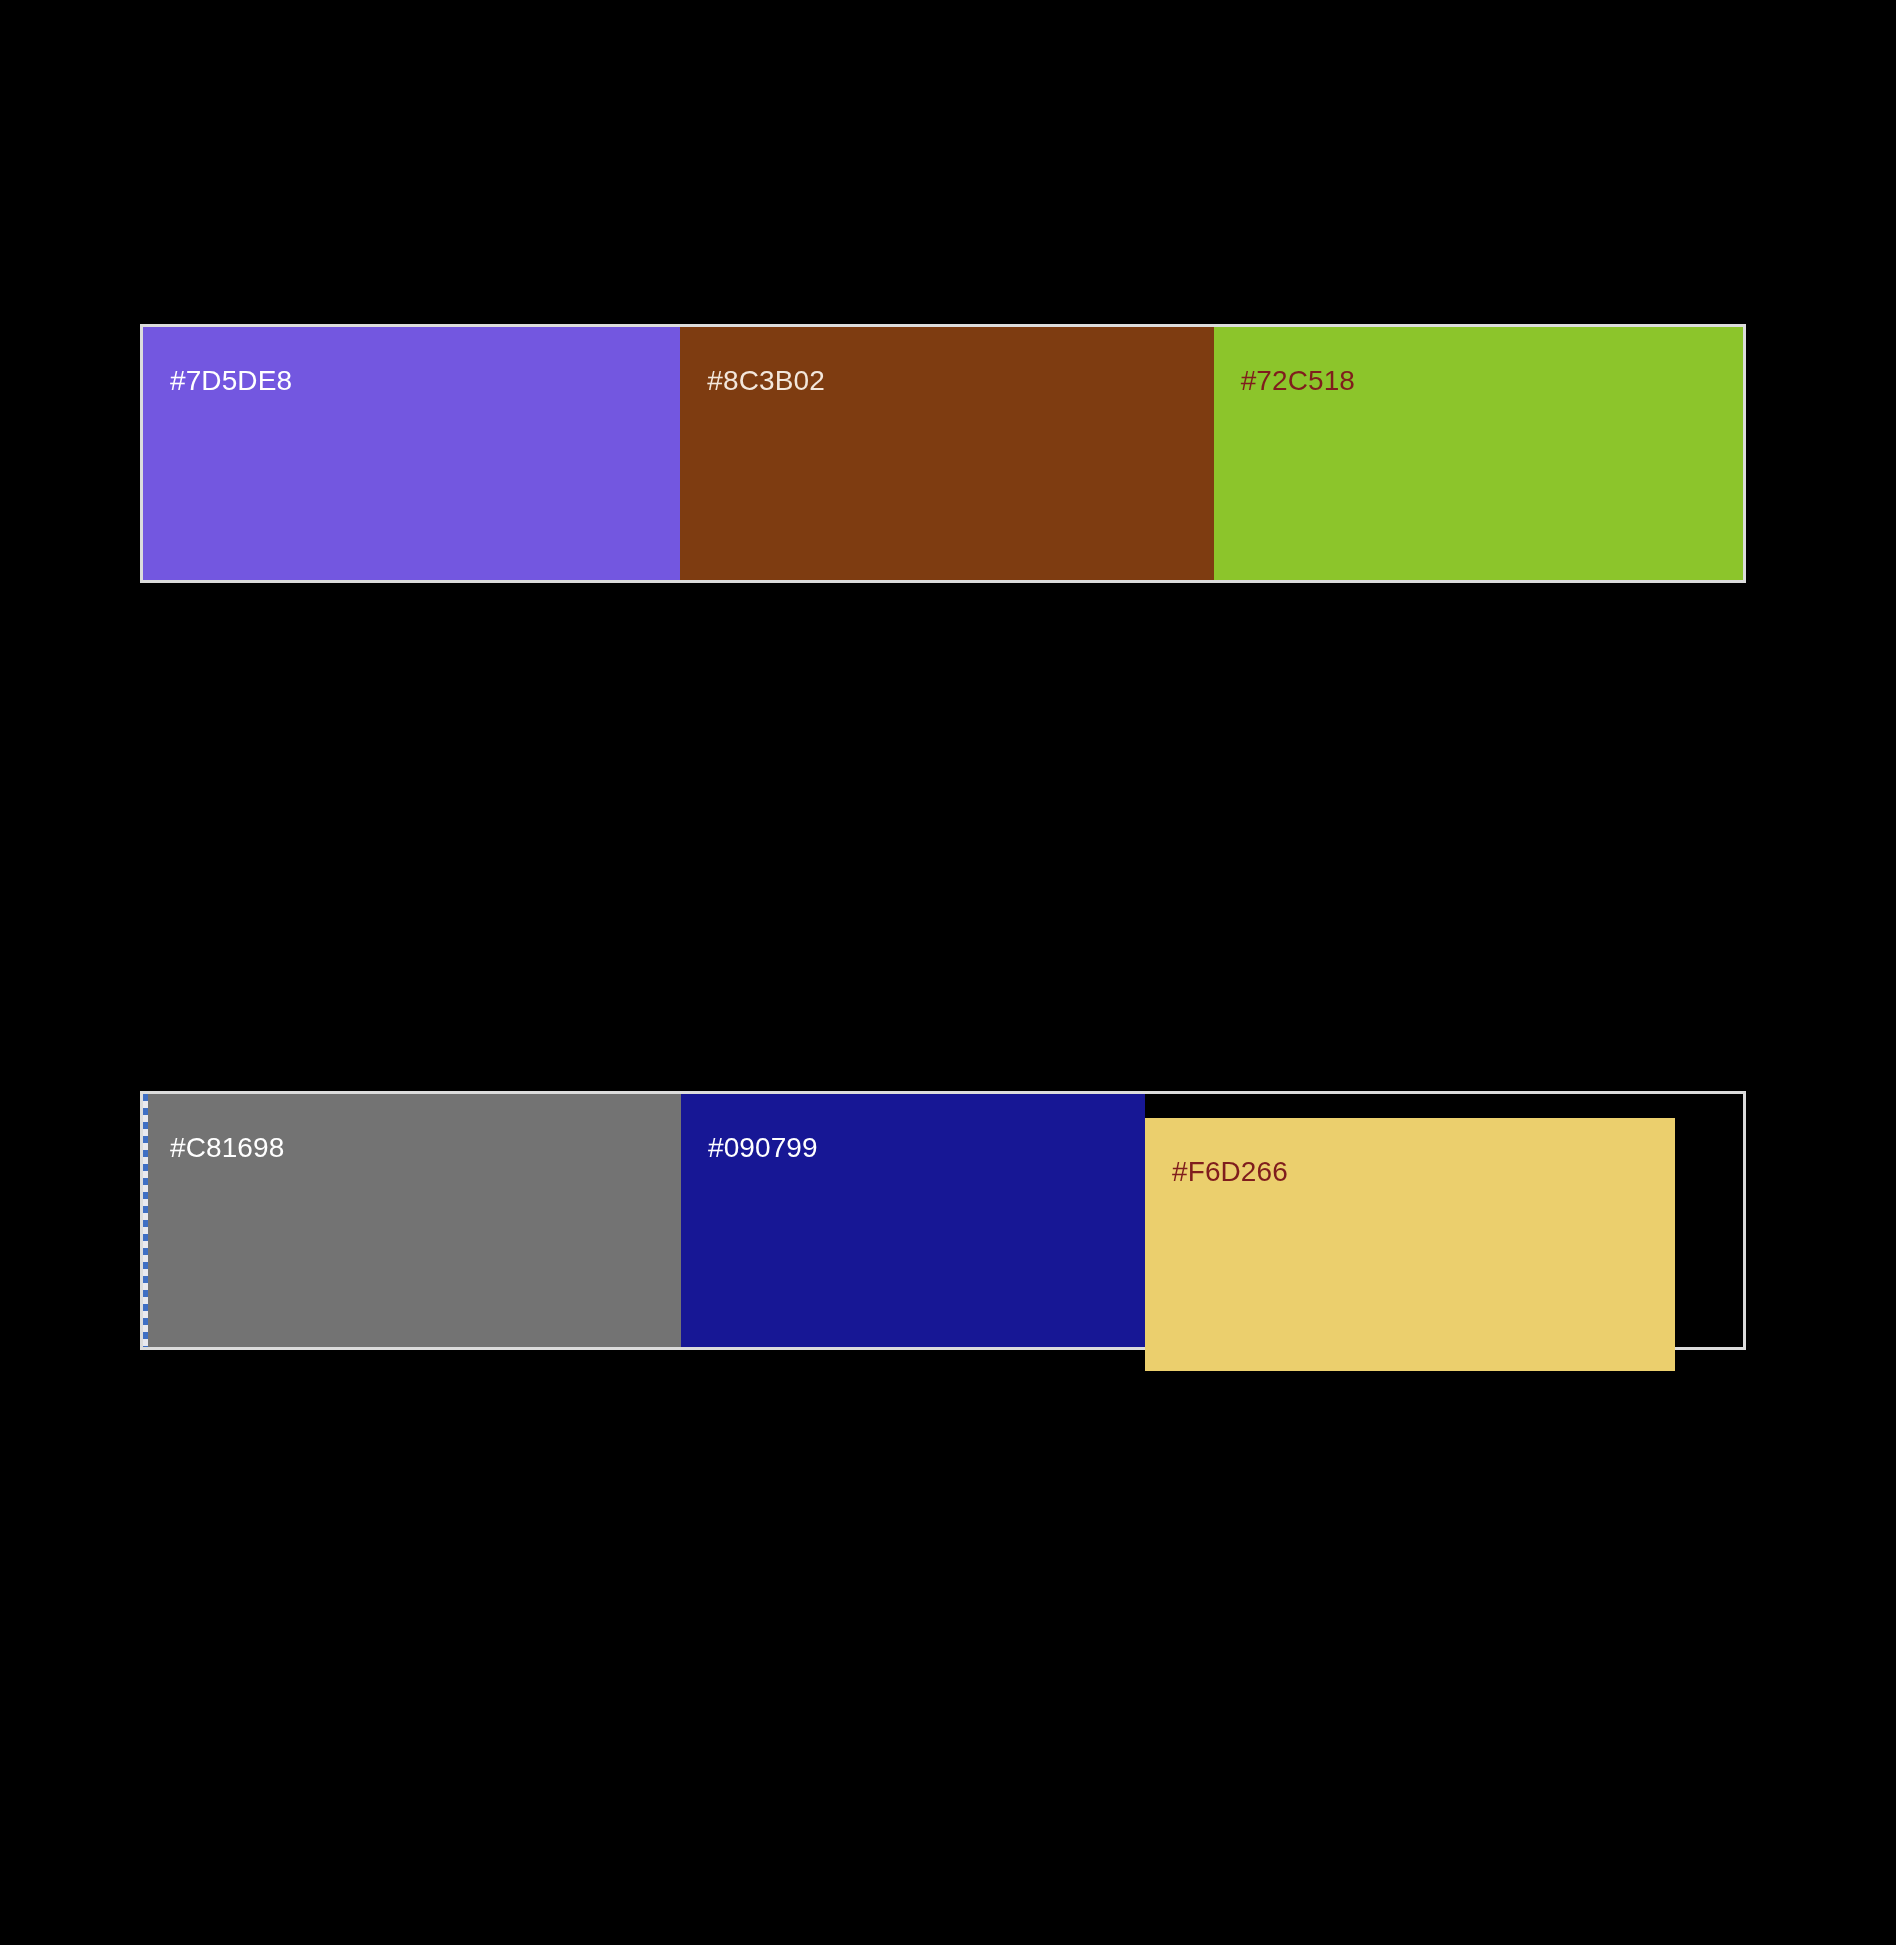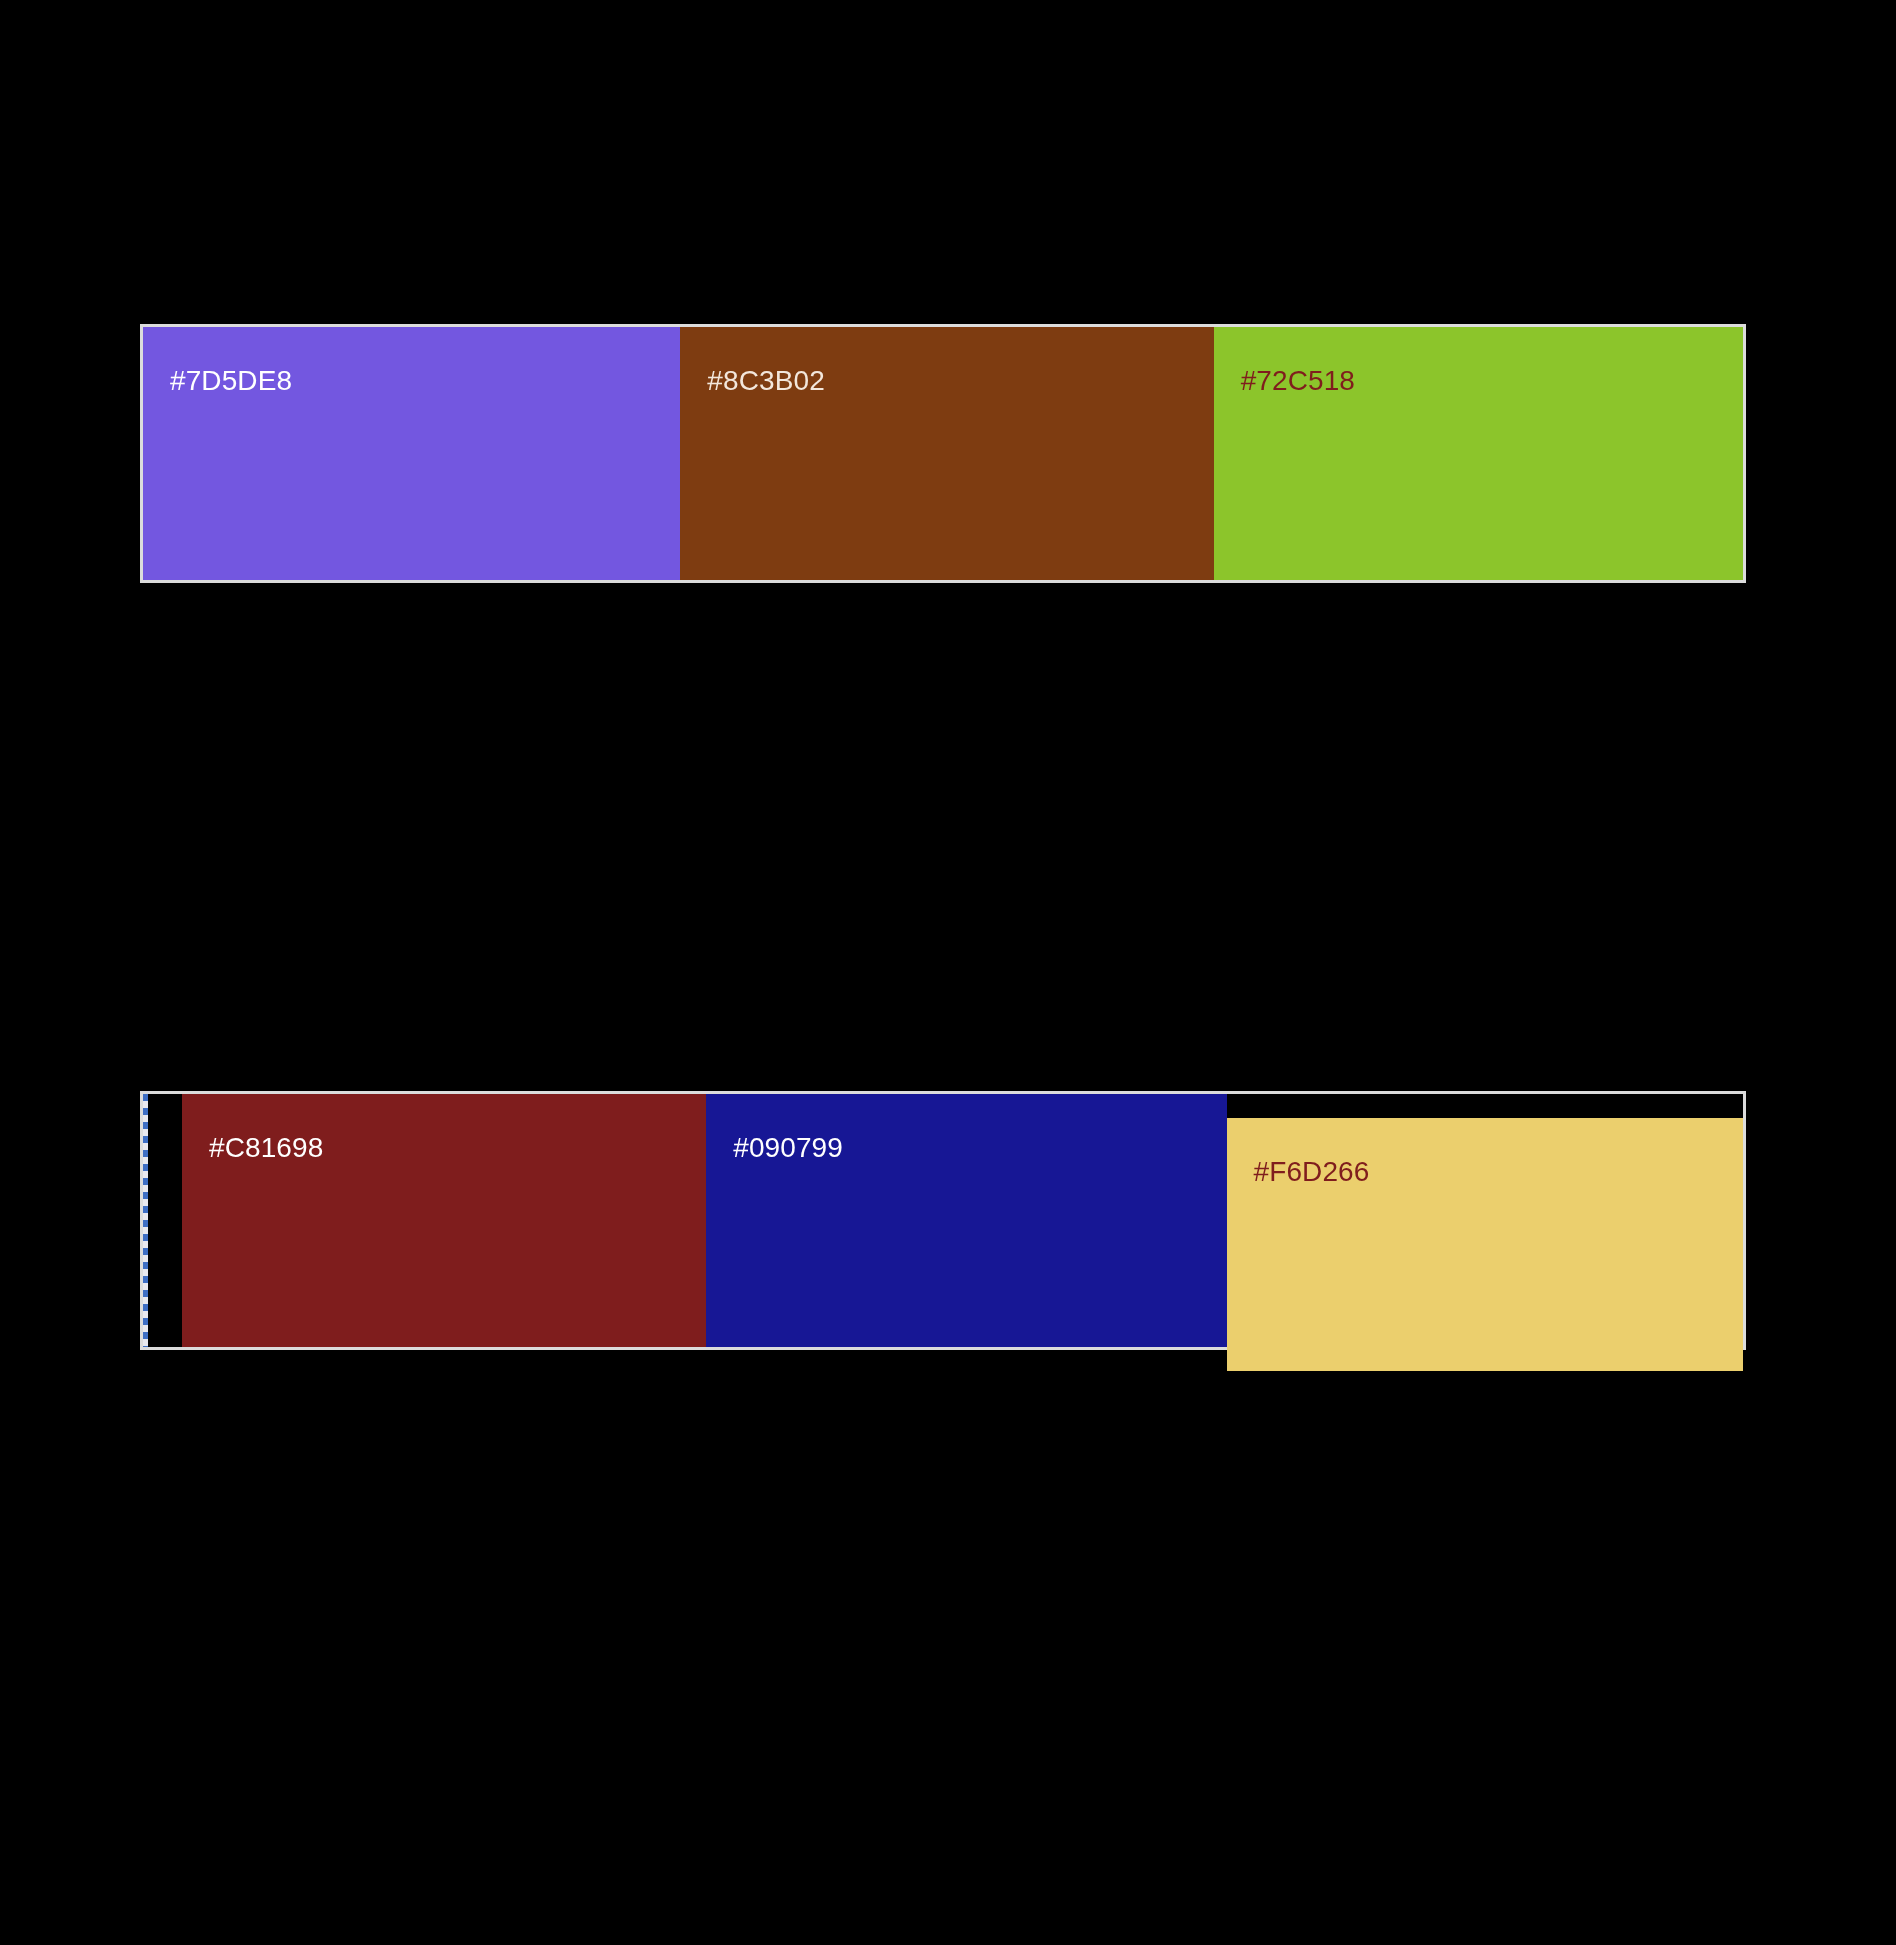--- a/index.html
+++ b/index.html
@@ -93,24 +93,24 @@
       <span class="swatch-label label-cream">#8C3B02</span>
     </div>
     <div class="swatch" style="width:530px; background:#8cc52b;">
       <span class="swatch-label label-dark">#72C518</span>
     </div>
   </div>
 
 
   <div class="swatch-row selected" style="left:140px; top:1091px; width:1606px; height:259px;">
     <span class="selection-marker"></span>
-    <div class="swatch" style="width:538px; background:#7f1d1d;margin-left:39px;">
+    <div class="swatch" style="width:538px; background:#737373;">
       <span class="swatch-label label-light">#C81698</span>
     </div>
-    <div class="swatch" style="width:534px; background:#171795;">
+    <div class="swatch" style="width:464px; background:#171795;">
       <span class="swatch-label label-light">#090799</span>
     </div>
     <div class="swatch" style="width:530px; background:#ebcf6d;margin-top:24px;">
       <span class="swatch-label label-dark">#F6D266</span>
     </div>
   </div>
 
 </div>
 
 

